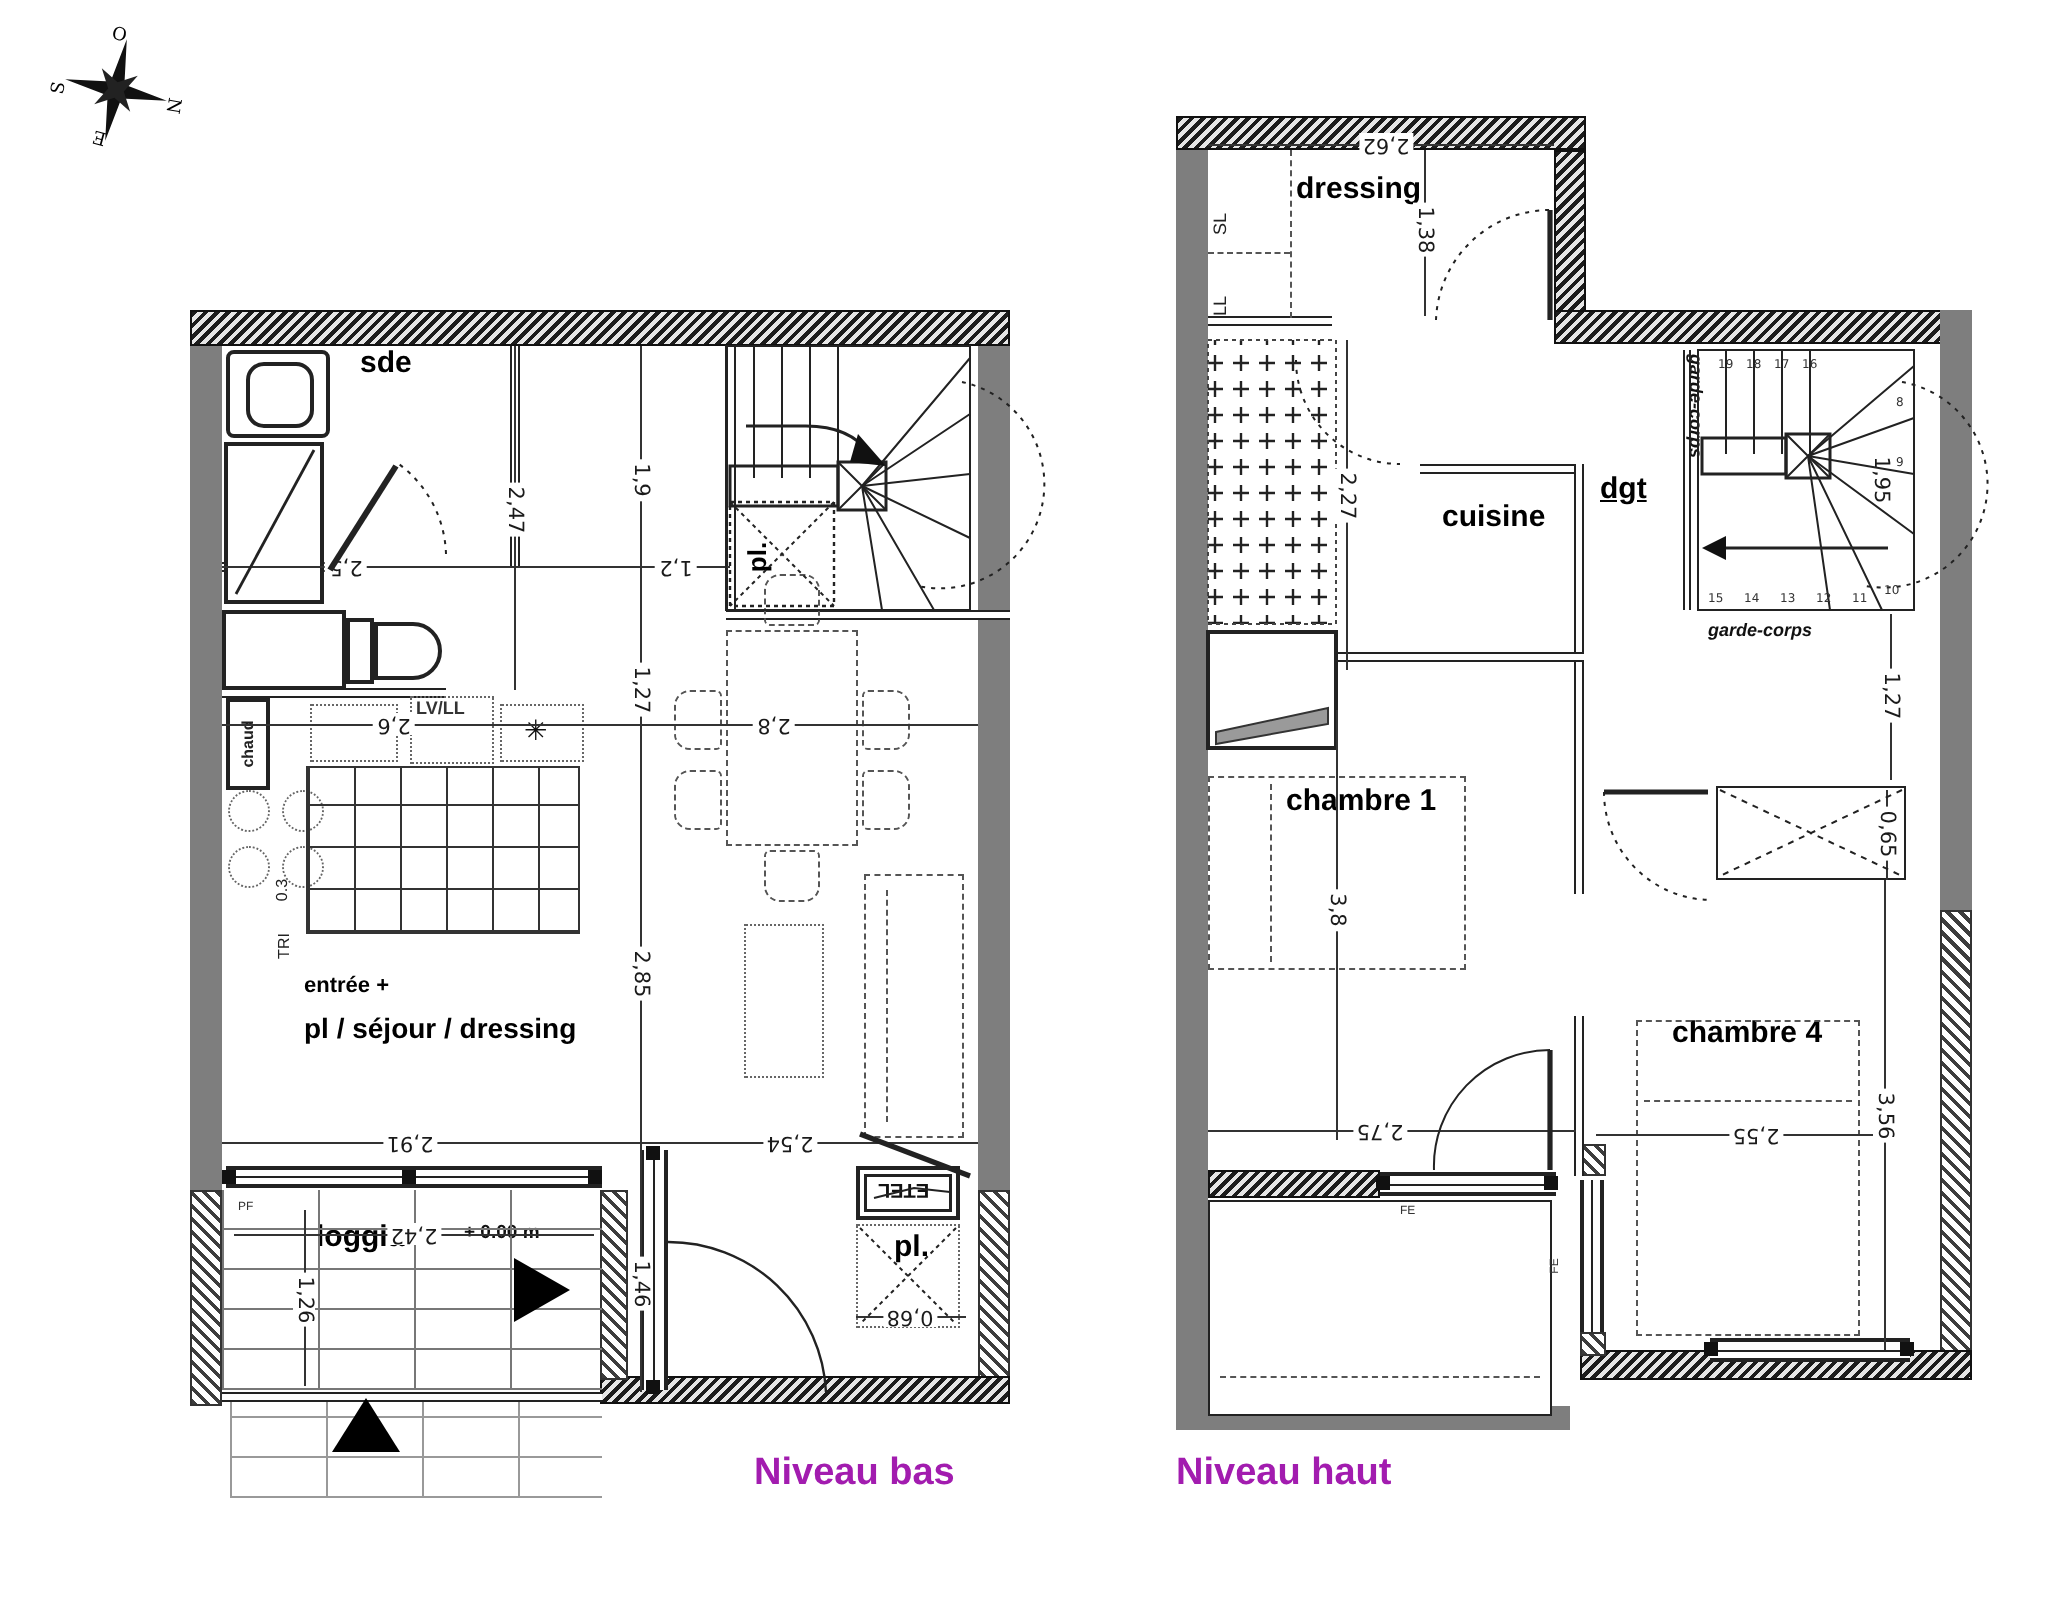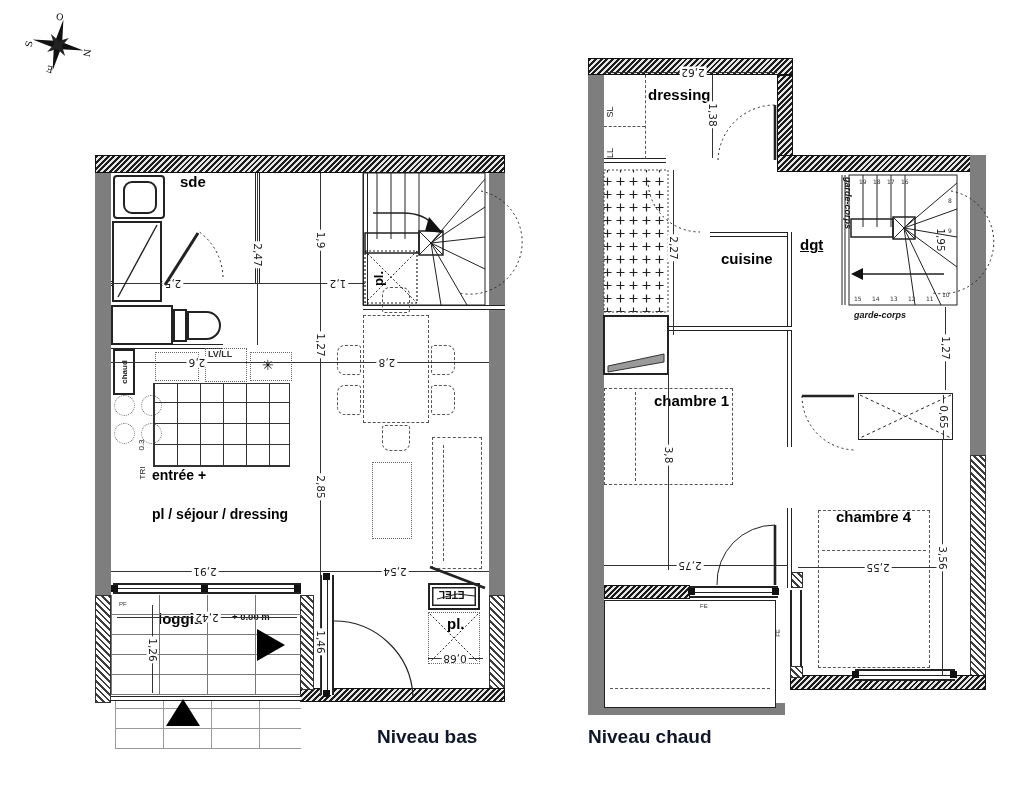--- a/index.html
+++ b/index.html
@@ -29,21 +29,21 @@
   .dotbox{position:absolute;border:1.5px dotted #666;box-sizing:border-box;}
   .solidbox{position:absolute;border:2px solid #222;box-sizing:border-box;background:#fff;}
   .win{position:absolute;background:linear-gradient(#222,#222) center/100% 1px no-repeat,#fff;border-top:2px solid #222;border-bottom:2px solid #222;box-sizing:border-box;}
   .winv{position:absolute;background:linear-gradient(90deg,#fff 0 45%,#222 45% 55%,#fff 55%) ,#fff;border-left:2px solid #222;border-right:2px solid #222;box-sizing:border-box;}
   .sq{position:absolute;background:#111;width:7px;height:7px;}
   .grid{position:absolute;border:1.5px solid #333;box-sizing:border-box;
     background:repeating-linear-gradient(0deg,#333 0 1px,transparent 1px 21px),repeating-linear-gradient(90deg,#333 0 1px,transparent 1px 23px);}
   .deck{position:absolute;background:repeating-linear-gradient(0deg,#777 0 1px,transparent 1px 20px),repeating-linear-gradient(90deg,#777 0 1px,transparent 1px 48px);}
   .tri-r{position:absolute;width:0;height:0;border-top:16px solid transparent;border-bottom:16px solid transparent;border-left:28px solid #000;}
   .tri-u{position:absolute;width:0;height:0;border-left:17px solid transparent;border-right:17px solid transparent;border-bottom:27px solid #000;}
-  .caption{position:absolute;font-weight:bold;font-size:19px;color:#0f172a;white-space:nowrap;}
+  .caption{position:absolute;font-weight:bold;font-size:19px;color:#a21caf;white-space:nowrap;}
   svg{position:absolute;overflow:visible;}
 </style>
 </head>
 <body>
 
 <div id="canvas">
 
   <svg style="left:18px;top:8px;" width="95" height="90" viewBox="0 0 95 90">
     <polygon points="65.4,42.4 42.7,41.2 34.6,62.4 35.8,39.7 14.6,31.6 37.3,32.8 45.4,11.6 44.2,34.3" fill="#111"></polygon>
     <polygon points="47.1,47.9 39.2,40.9 29.1,44.1 36.1,36.2 32.9,26.1 40.8,33.1 50.9,29.9 43.9,37.8" fill="#222"></polygon>
@@ -86,21 +86,21 @@
     <div class="vlab" style="left:46px;top:290px;font-size:8px;font-weight:normal;">0.3</div>
     <div class="vlab" style="left:47px;top:318px;font-size:8px;font-weight:normal;">TRI</div>
     <div class="dotbox" style="left:60px;top:197px;width:44px;height:29px;"></div>
     <div class="dotbox" style="left:110px;top:193px;width:42px;height:34px;"></div>
     <div class="tiny" style="left:113px;top:194px;font-size:9px;font-weight:bold;">LV/LL</div>
     <div class="dotbox" style="left:155px;top:197px;width:42px;height:29px;"></div>
     <div class="abs" style="left:167px;top:202px;font-size:14px;">✳</div>
     <div class="grid" style="left:58px;top:228px;width:137px;height:84px;"></div>
 
     <div class="rl" style="left:85px;top:18px;">sde</div>
-    <div class="rl" style="left:57px;top:312px;font-size:14px;">entrée +</div>
+    <div class="rl" style="left:57px;top:332px;font-size:11px;">entrée +</div>
     <div class="rl" style="left:57px;top:351px;font-size:14px;">pl / séjour / dressing</div>
     <div class="rl" style="left:63px;top:455px;">loggia</div>
     <div class="abs" style="left:137px;top:456px;font-size:9.5px;font-weight:bold;">+ 0.00 m</div>
     <div class="rl2" style="left:276px;top:116px;transform:rotate(-90deg);">pl.</div>
     <div class="rl2" style="left:352px;top:460px;font-size:15px;">pl.</div>
     <div class="tiny" style="left:24px;top:446px;">PF</div>
 
     <div class="dashedbox" style="left:268px;top:160px;width:66px;height:108px;"></div>
     <div class="dashedbox" style="left:287px;top:132px;width:28px;height:26px;border-radius:8px 8px 3px 3px;"></div>
     <div class="dashedbox" style="left:287px;top:270px;width:28px;height:26px;border-radius:3px 3px 8px 8px;"></div>
@@ -227,21 +227,21 @@
           <path d="M6.5,2.5 V10.5 M2.5,6.5 H10.5" stroke="#222" stroke-width="1.2" fill="none"></path>
         </pattern>
       </defs>
       <rect x="16" y="112" width="64" height="142" fill="url(#pp)" stroke="#444" stroke-dasharray="2 2"></rect>
       <rect x="16" y="258" width="64" height="58" fill="#fff" stroke="#222" stroke-width="2"></rect>
       <polygon points="20,308 76,296 76,304 20,314" fill="#9a9a9a" stroke="#333" stroke-width="1"></polygon>
     </svg>
 
     <div class="rl" style="left:133px;top:192px;">cuisine</div>
     <div class="rl" style="left:212px;top:178px;text-decoration:underline;">dgt</div>
-    <div class="rl" style="left:66px;top:334px;">chambre 1</div>
+    <div class="rl" style="left:55px;top:334px;">chambre 1</div>
     <div class="rl" style="left:248px;top:450px;">chambre 4</div>
     <div class="rl" style="left:278px;top:342px;">pl.</div>
     <div class="it abs" style="left:230px;top:140px;transform:rotate(90deg);transform-origin:center;width:60px;text-align:center;">garde-corps</div>
     <div class="it abs" style="left:266px;top:252px;">garde-corps</div>
 
     <div class="dashedbox" style="left:16px;top:330px;width:129px;height:97px;"></div>
     <div class="dashedbox" style="left:47px;top:334px;width:1px;height:89px;border-width:0 0 0 1.5px;"></div>
     <div class="dashedbox" style="left:230px;top:452px;width:112px;height:158px;"></div>
     <div class="dashedbox" style="left:234px;top:492px;width:104px;height:1px;border-width:1.5px 0 0 0;"></div>
 
@@ -303,15 +303,15 @@
             <text x="59" y="126">12</text>
             <text x="77" y="126">11</text>
             <text x="93" y="122">10</text>
           </g>
         </g>
       </g>
     </svg>
   </div>
 
   <div class="caption" style="left:377px;top:726px;">Niveau bas</div>
-  <div class="caption" style="left:588px;top:726px;">Niveau chaud</div>
+  <div class="caption" style="left:588px;top:726px;">Niveau haut</div>
 
 </div>
 
 </body></html>

